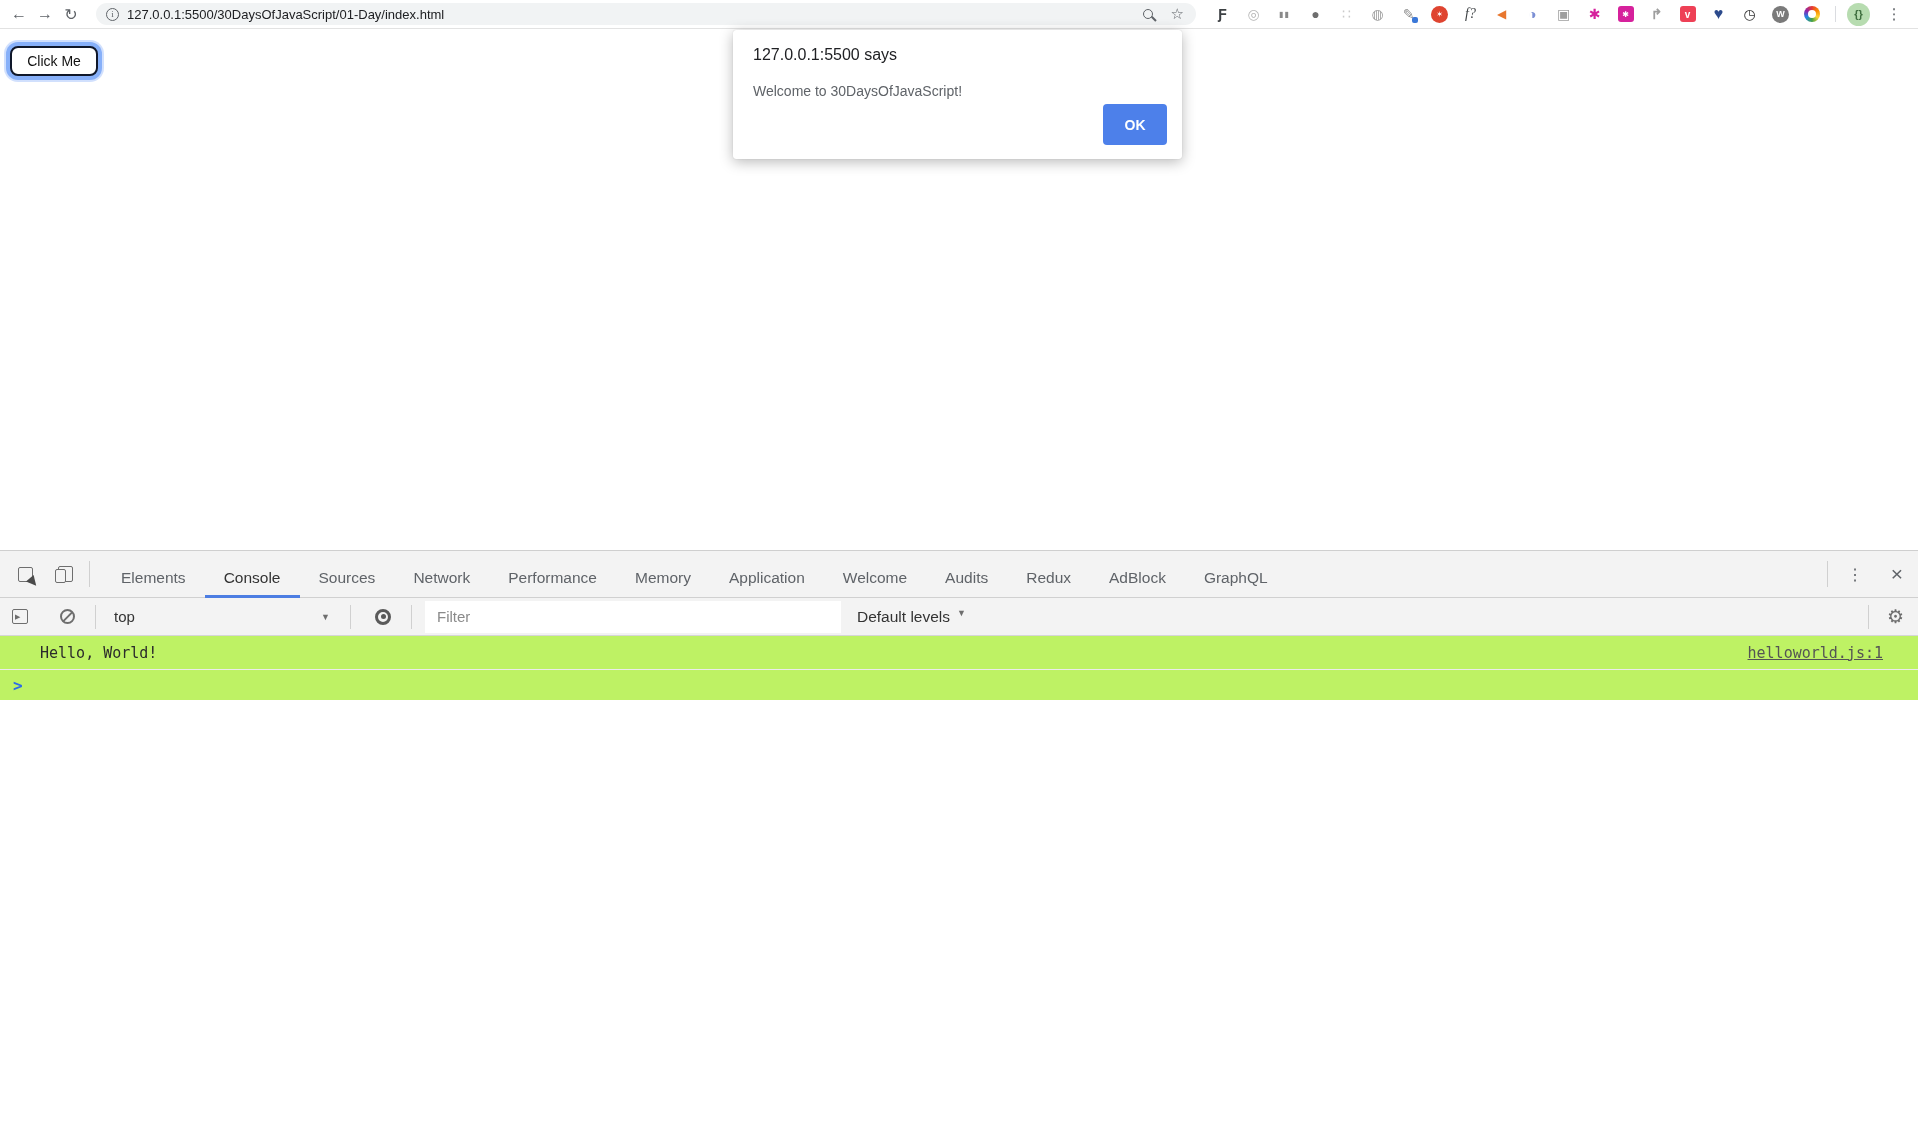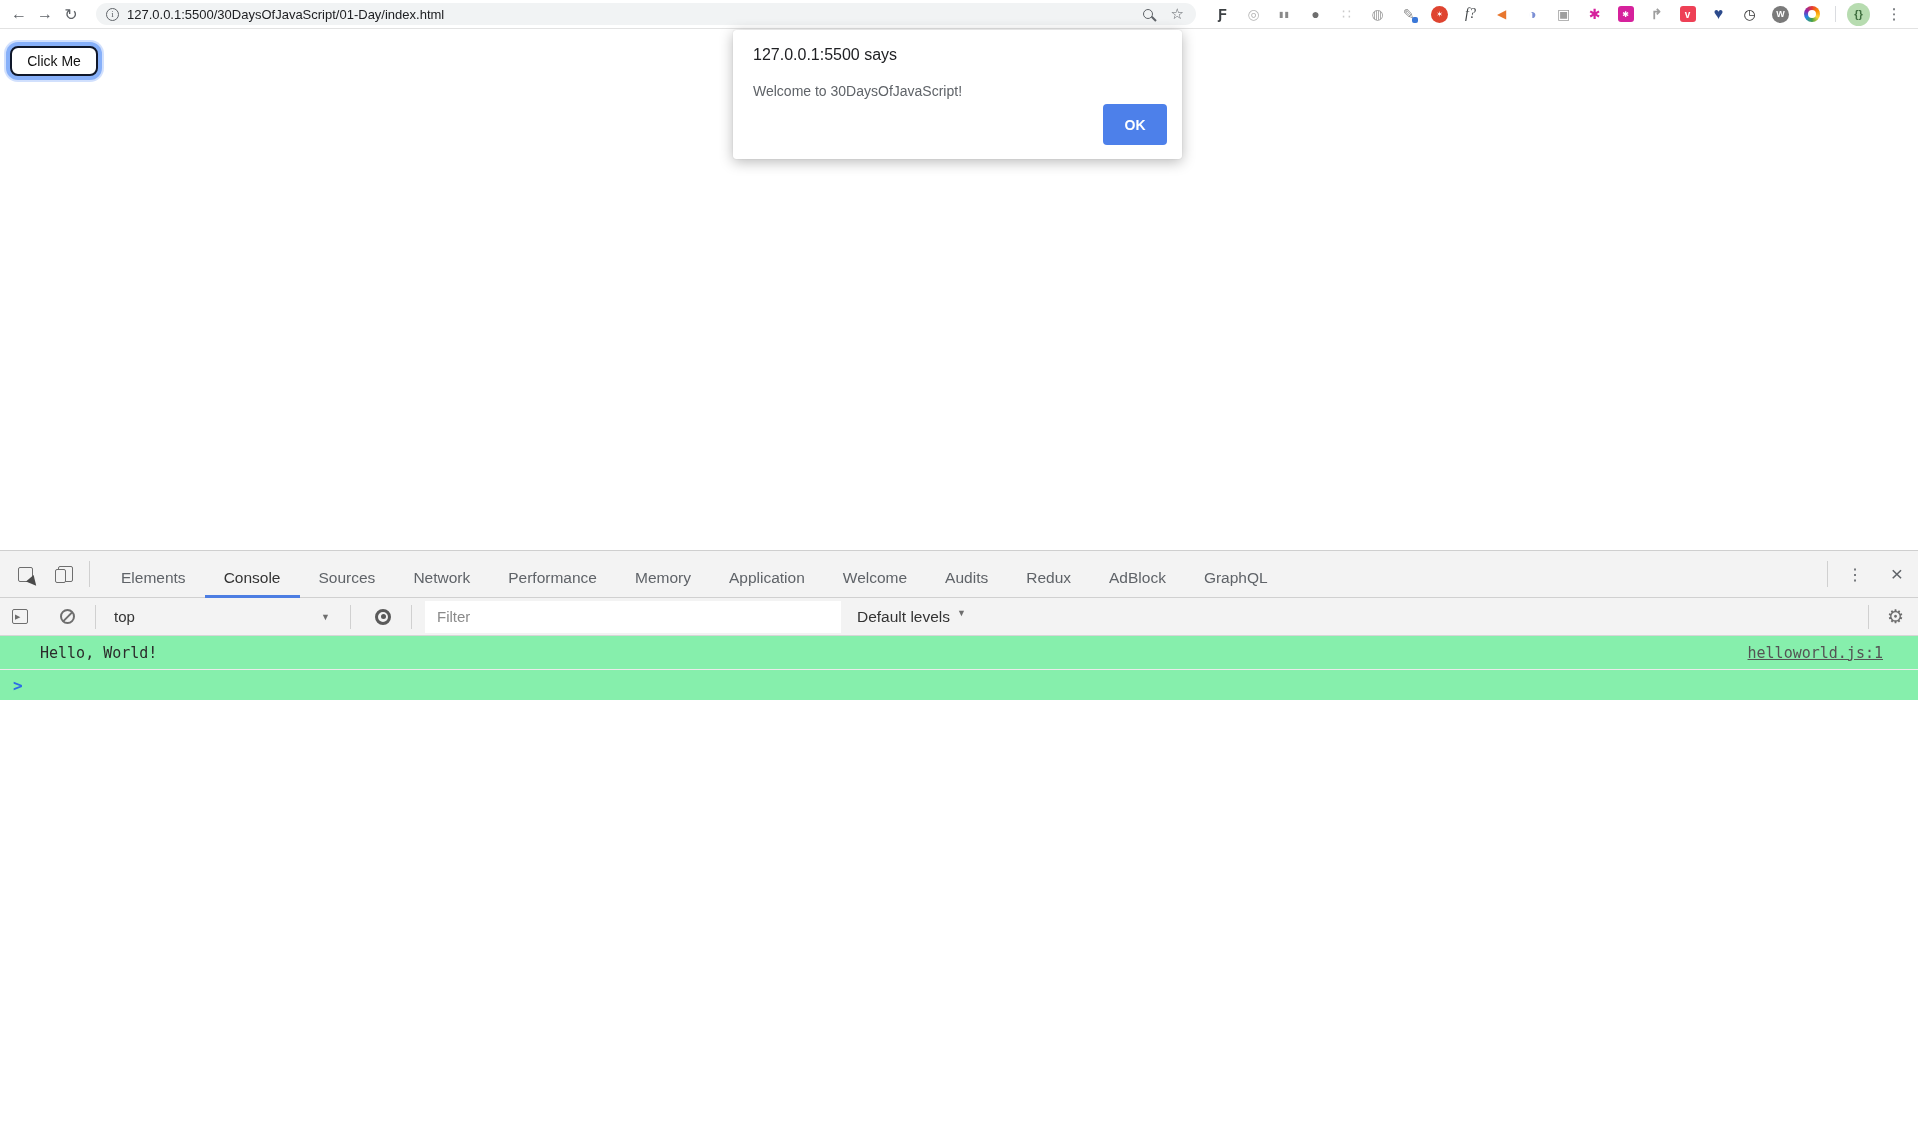--- a/index.html
+++ b/index.html
@@ -123,21 +123,21 @@
               background:#5a5a5a; border-radius:50%; }
   .filter-input { margin-left:13px; width:416px; height:32px; border:none; background:#fff;
                   font-size:15px; color:#333; padding:0 12px; outline:none;
                   font-family:"Liberation Sans",sans-serif; }
   .filter-input::placeholder { color:#8a8a8a; }
   .levels { margin-left:16px; font-size:15.5px; color:#333; display:flex; }
   .levels .caret { margin-left:7px; }
   .dt-tool-right { margin-left:auto; display:flex; align-items:center; padding-right:14px; }
   .gear-icon { font-size:19px; color:#6e6e6e; margin-left:18px; }
 
-  .console-area { background:#86efac; }
+  .console-area { background:#bef264; }
   .console-row { height:34px; display:flex; align-items:center; border-bottom:1px solid #ebebeb;
                  font-family:"DejaVu Sans Mono", monospace; font-size:15px; color:#2b2b2b;
                  padding:0 35px 0 40px; }
   .src-link { margin-left:auto; color:#545454; text-decoration:underline;
               font-family:"DejaVu Sans Mono", monospace; font-size:15px; }
   .prompt-row { display:flex; align-items:flex-start; padding:7px 0 0 13px; height:30px; }
   .prompt-chevron { font-family:"DejaVu Sans Mono", monospace; font-weight:bold;
                     font-size:16px; color:#2e6de5; line-height:18px; }
 </style>
 </head>

